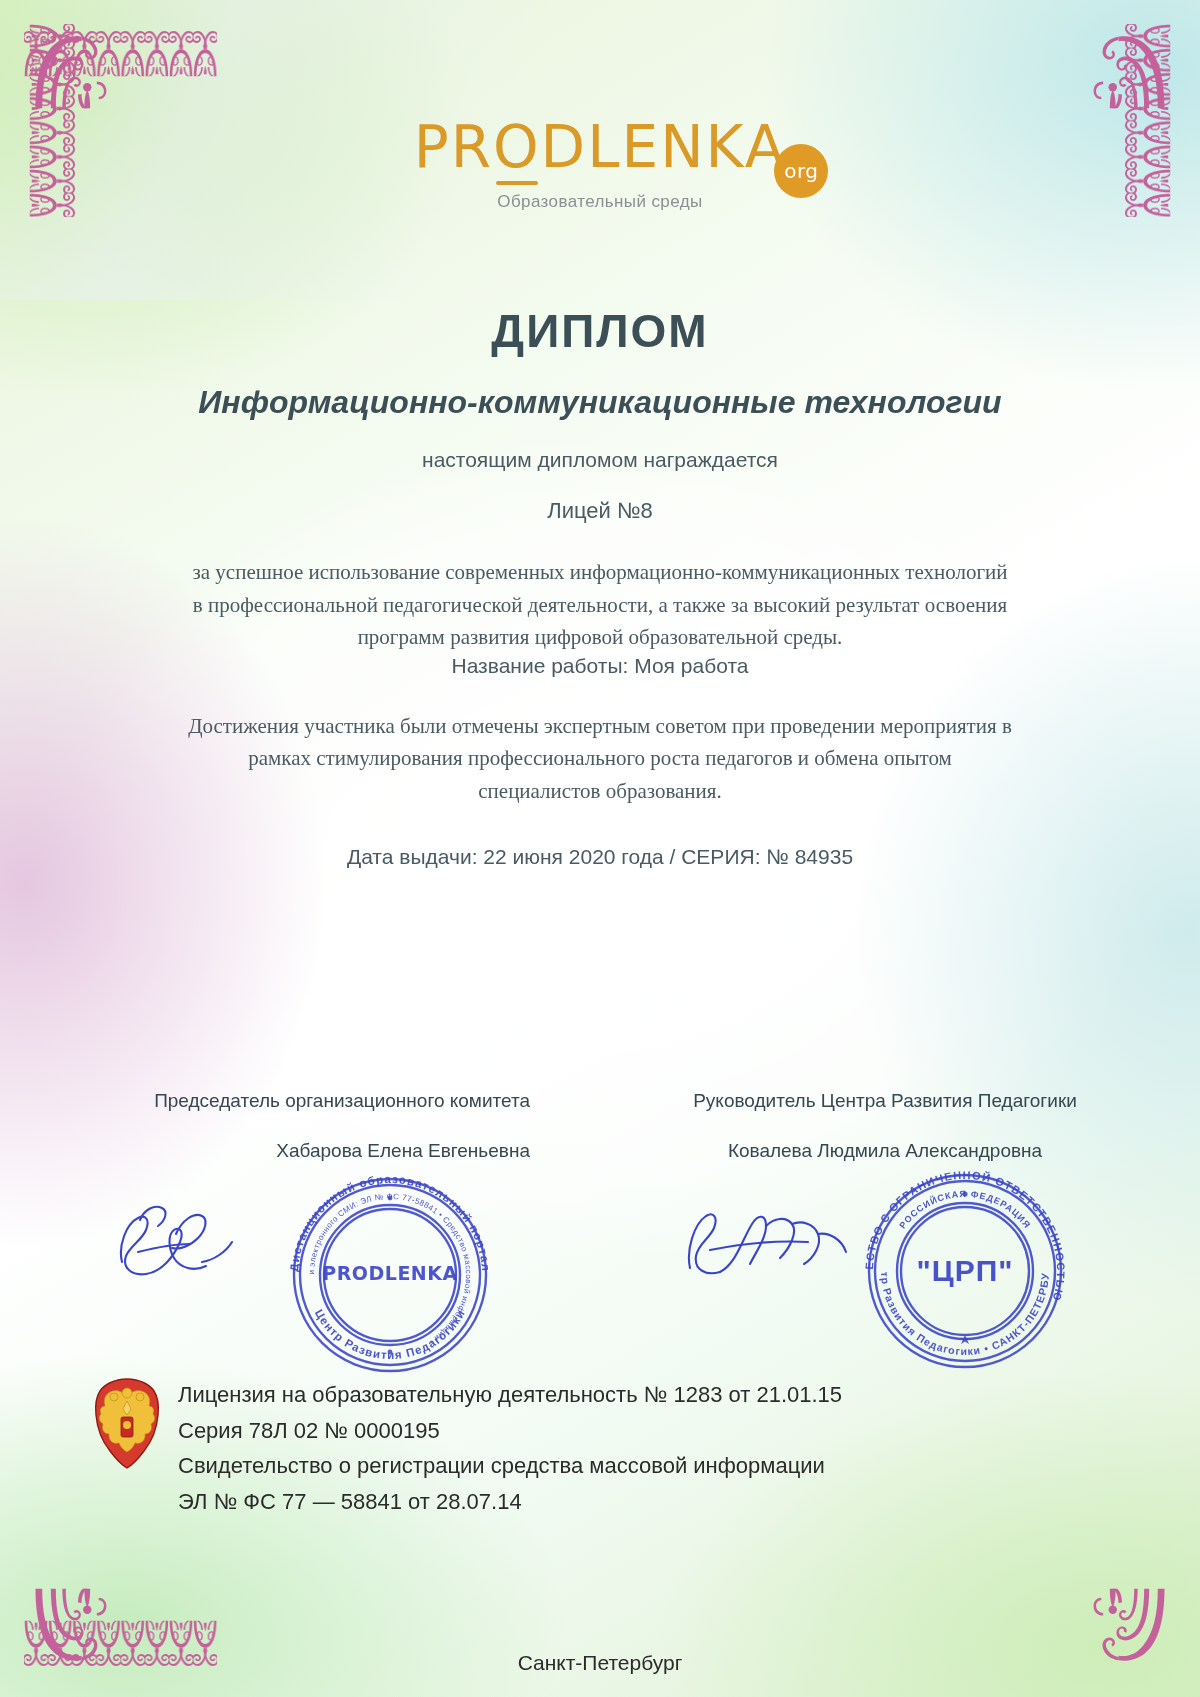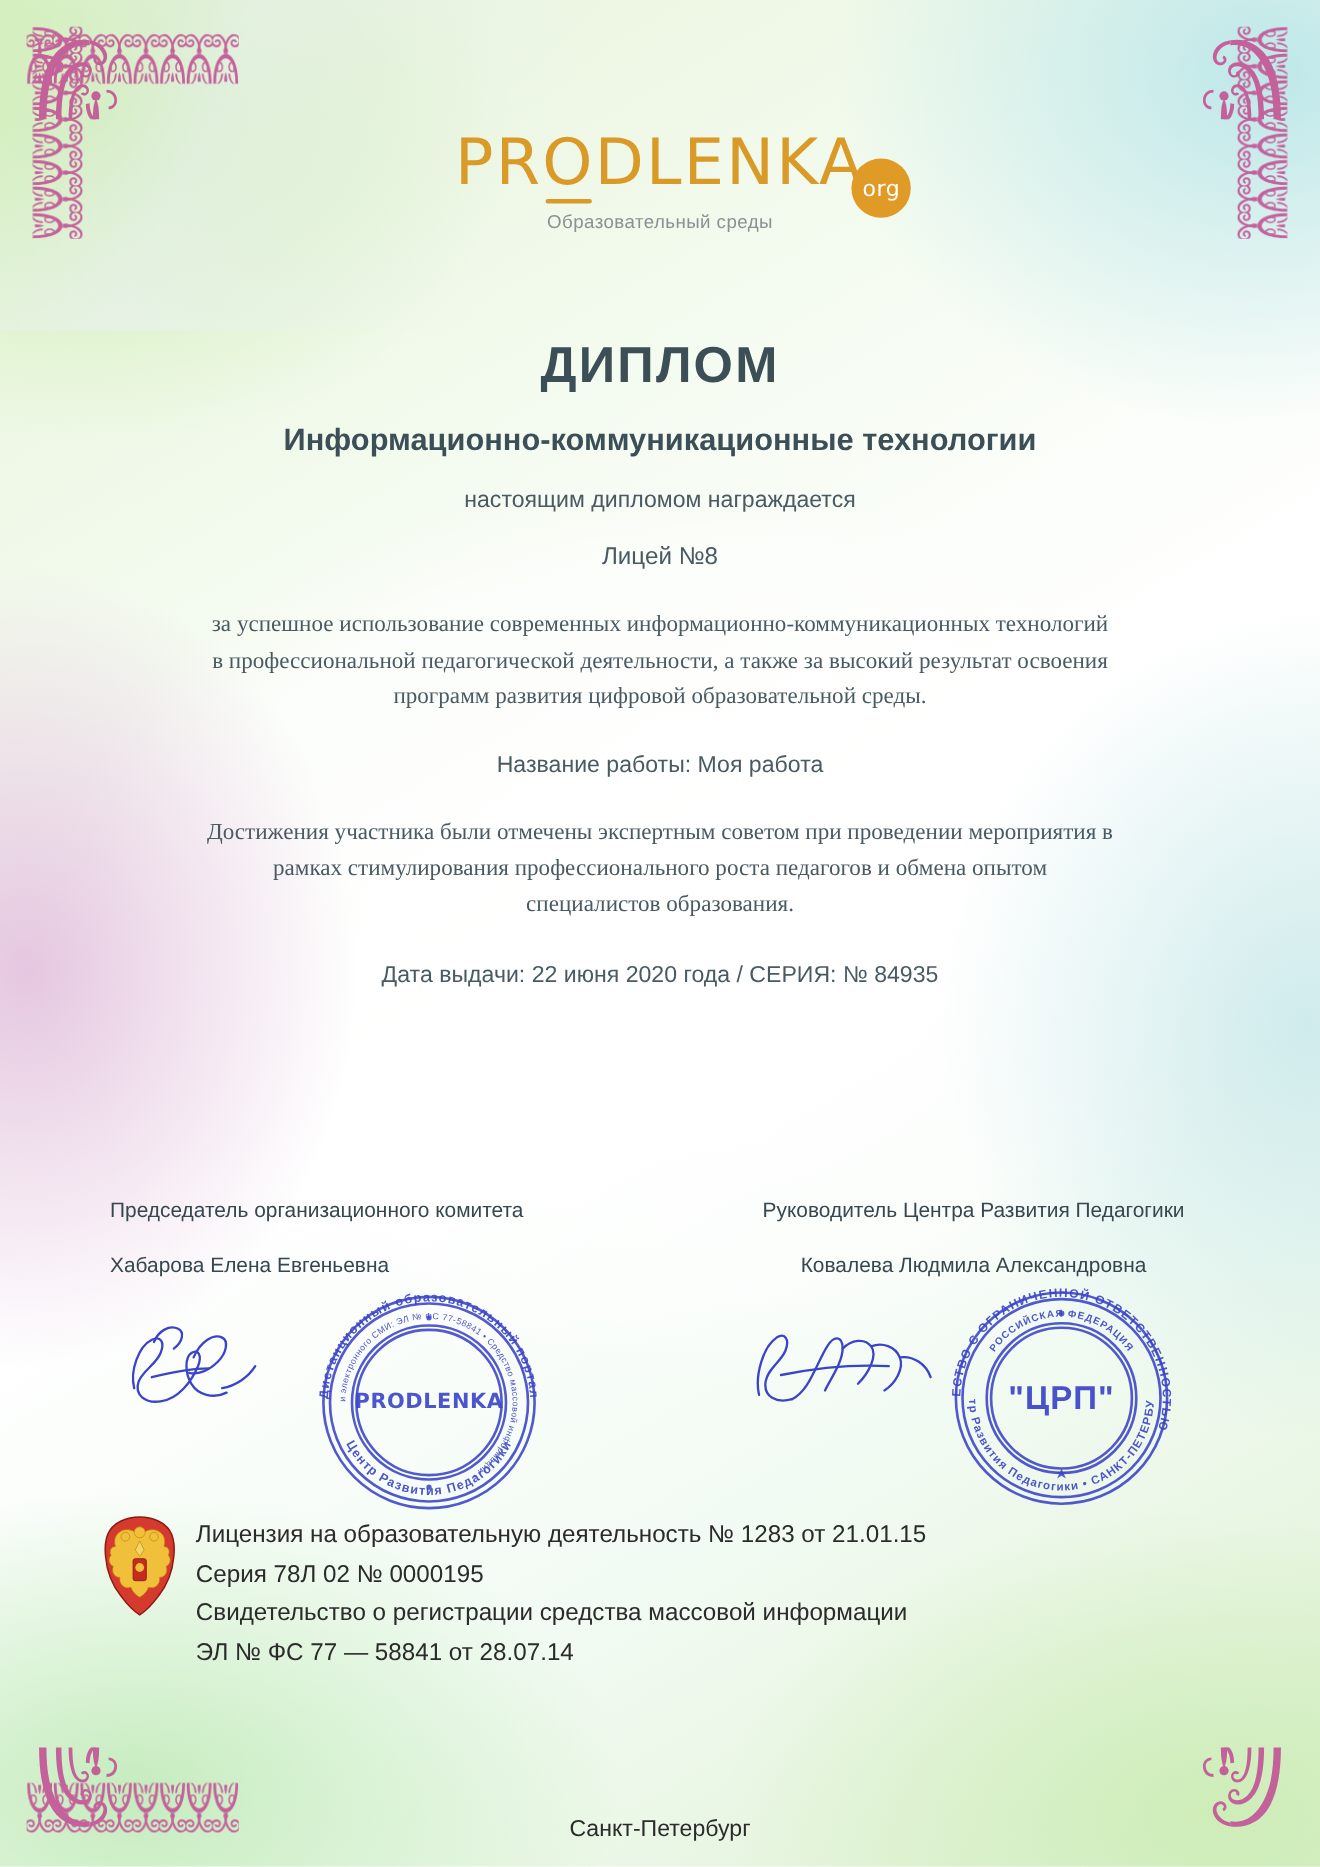--- a/index.html
+++ b/index.html
@@ -75,45 +75,45 @@
   .logo-sub {
     margin-top:16px; font-size:17px; color:#8c8f93; letter-spacing:0.4px;
   }
 
   .title {
     margin-top:92px;
     font-size:46px; font-weight:bold; letter-spacing:2px;
     color:#3c4f57;
   }
   .subtitle {
-    margin-top:26px; font-size:28px; font-weight:bold; color:#3c4f57;
+    margin-top:26px; font-size:32px; font-weight:bold; color:#3c4f57;font-style:italic;
   }
   .awarded {
     margin-top:27px; font-size:21px; color:#4a5a62;
   }
   .recipient {
     margin-top:24px; font-size:40px; font-weight:bold; color:#36474f;
     letter-spacing:0.5px;
   }
   .org-name {
     margin-top:26px; font-size:22px; color:#4a5a62;
   }
   .body-para {
     margin-top:32px; font-size:21px; line-height:1.55; color:#4a5a62;
     max-width:830px; margin-left:auto; margin-right:auto;font-family:Liberation Serif, serif;
   }
-  .work-title { margin-top:35px; font-size:21px; color:#4a5a62; }
+  .work-title { font-size:21px; color:#4a5a62; }
   .issue-line { margin-top:38px; font-size:21px; color:#4a5a62; }
 
   
   .signatures {
     position:absolute; left:100px; right:100px; top:1090px;
     display:flex; justify-content:space-between;
   }
-  .sig-col { width:430px; position:relative; text-align:left; }
+  .sig-col { width:430px; position:relative; text-align:right; }
   .sig-col.right { text-align:center; }
   .sig-role { font-size:19px; color:#36474f; white-space:nowrap; }
   .sig-name { margin-top:28px; font-size:19px; color:#36474f; white-space:nowrap; }
 
   .sig-graphic { position:relative; height:170px; margin-top:4px; }
   .scribble { position:absolute; left:10px; top:24px; }
   .stamp { position:absolute; }
   .stamp.one { left:175px; top:-6px; }
   .stamp.two { left:180px; top:-10px; }
 

